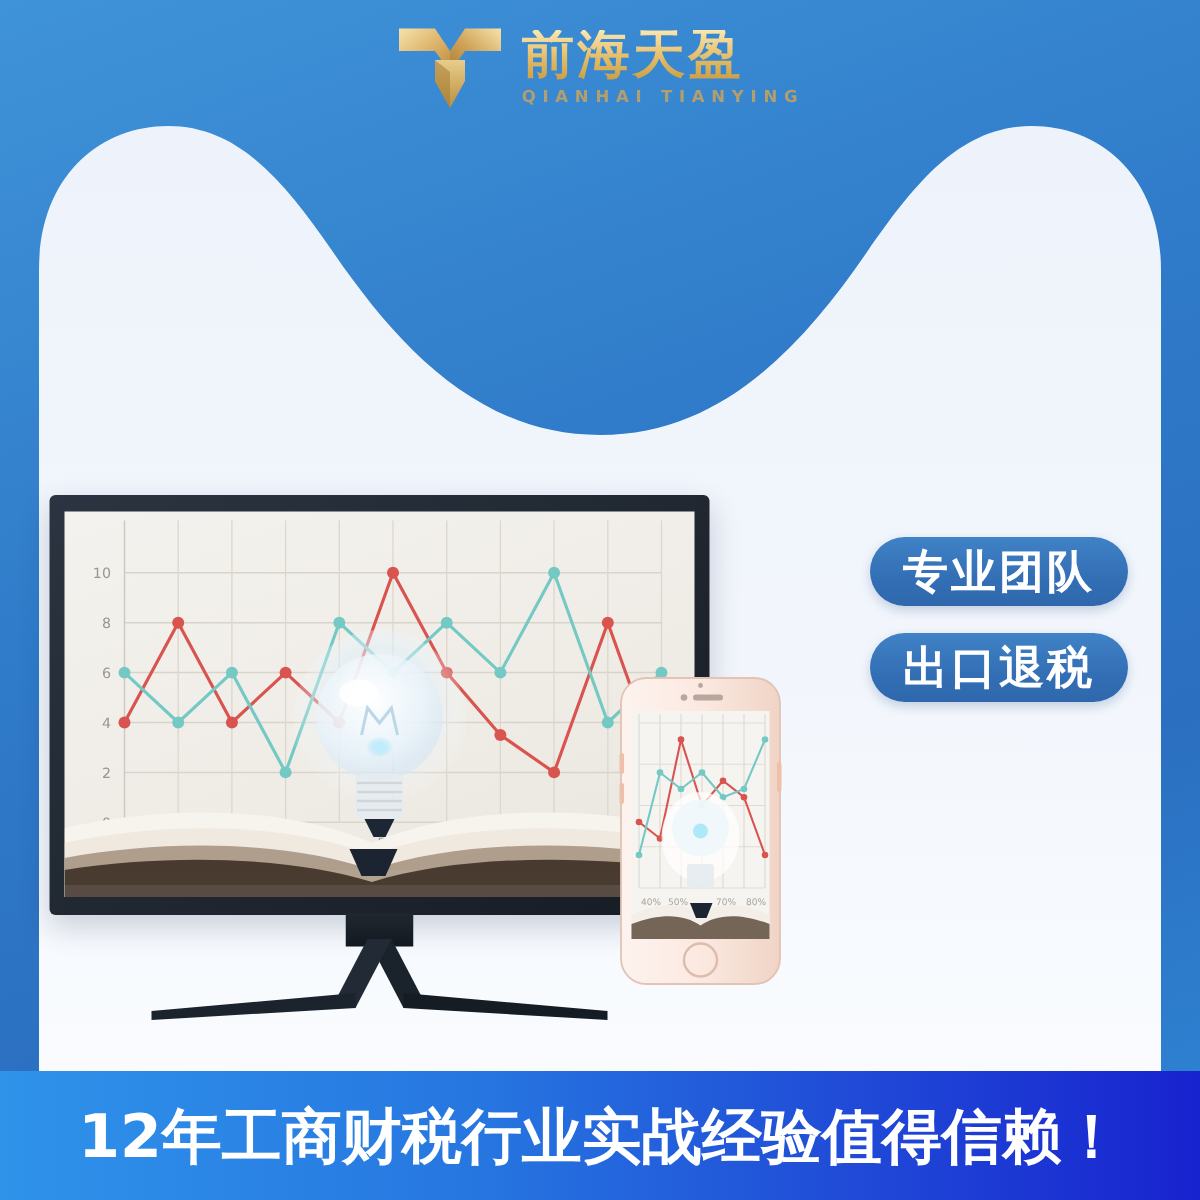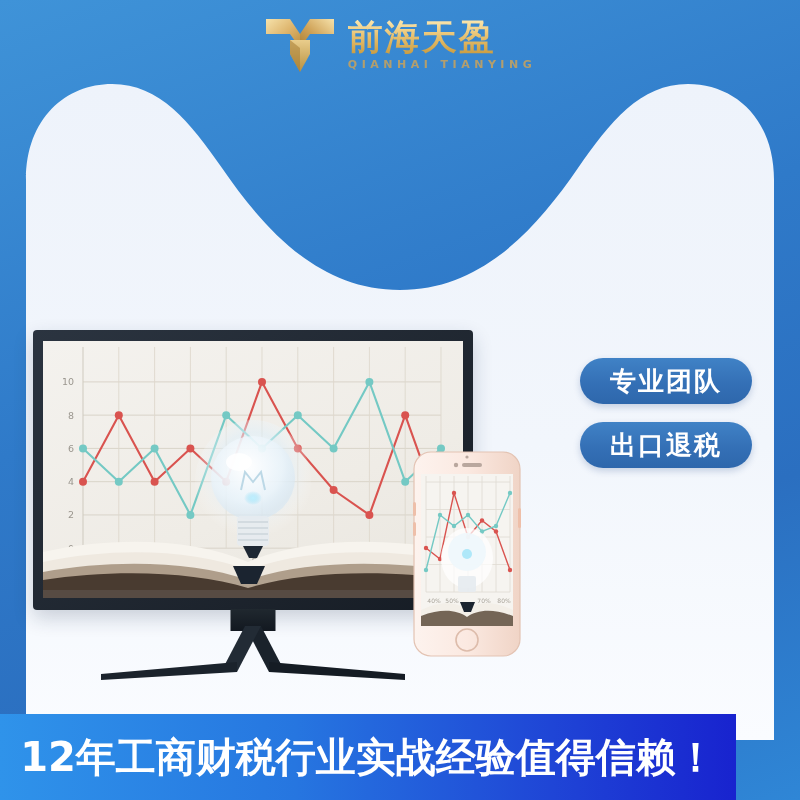--- a/index.html
+++ b/index.html
@@ -89,30 +89,30 @@
 
   
   .badges {
     position:absolute; right:48px; top:358px;
     display:flex; flex-direction:column; gap:18px; z-index:25;
   }
   .badge {
     width:172px; height:46px;
     border-radius:23px;
     background:linear-gradient(180deg,#4082c6 0%,#3470b6 55%,#2e67ac 100%);
-    color:#fff; font-size:26px; font-weight:bold;
+    color:#fff; font-size:30px; font-weight:bold;
     letter-spacing:2px;
     display:flex; align-items:center; justify-content:center;
     box-shadow:0 3px 7px rgba(30,70,130,.22);
     font-family:"DejaVu Sans","Liberation Sans",sans-serif;
   }
 
   
   .banner {
-    position:absolute; left:0; bottom:0; width:736px; height:86px;
+    position:absolute; left:0; bottom:0; width:800px; height:86px;
     background:linear-gradient(90deg,#2f93ea 0%,#2676e0 40%,#1f45d6 75%,#1823cf 100%);
     display:flex; align-items:center; justify-content:center;
     z-index:40;
   }
   .banner-text {
     color:#fff; font-size:40px; font-weight:bold; letter-spacing:0px;
     white-space:nowrap;
     font-family:"DejaVu Sans","Liberation Sans",sans-serif;
   }
 </style>

